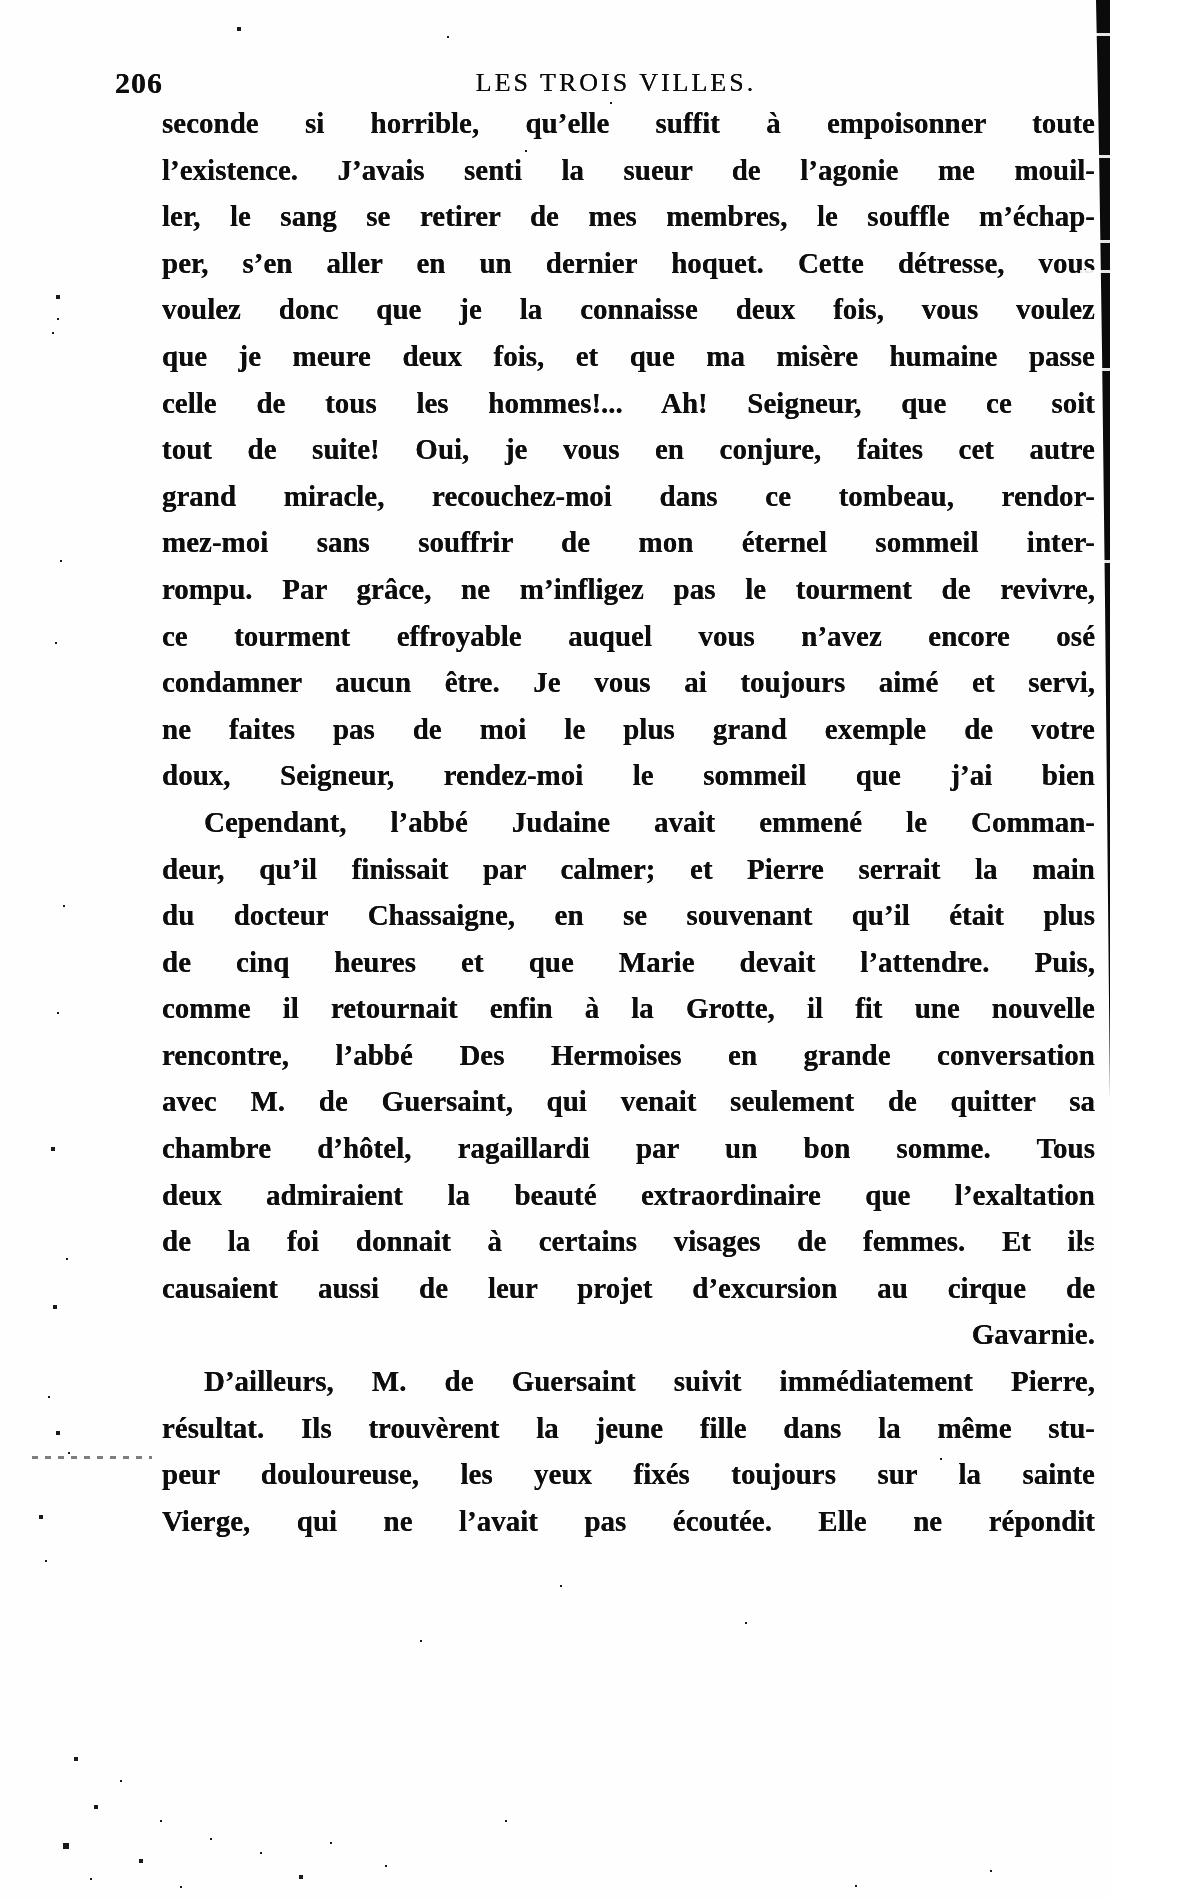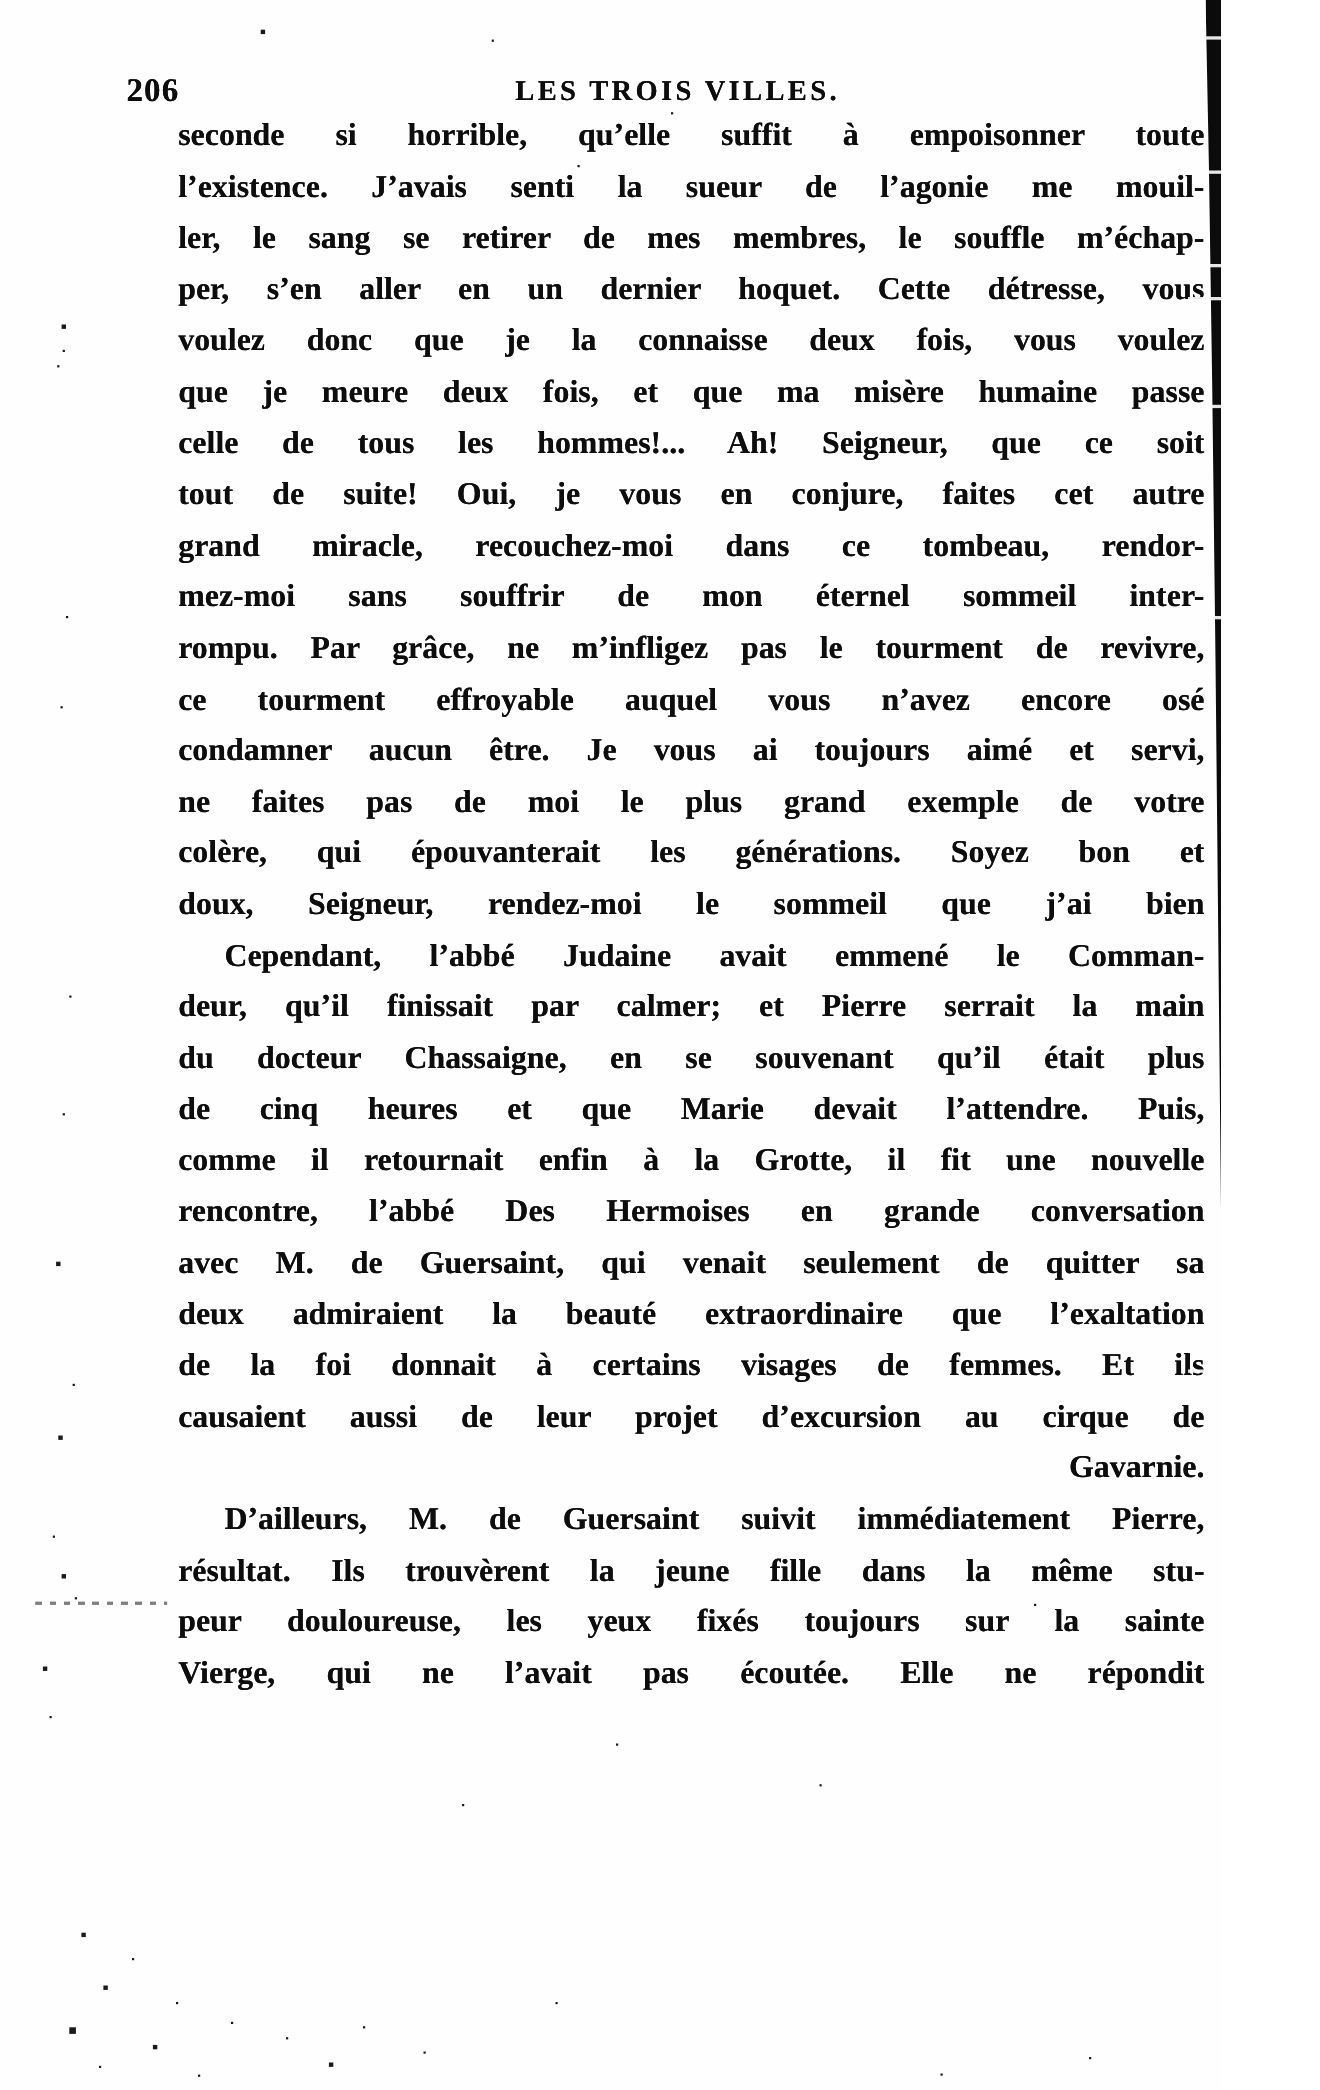--- a/index.html
+++ b/index.html
@@ -35,21 +35,21 @@
     text-shadow: 0 0 0.5px var(--ink, #0d0d0d);
   }
   .running-title {
     position: absolute;
     left: 0;
     right: 12px;
     top: 6px;
     text-align: center;
     padding-left: 34px;          
     font-size: 26px;
-    font-weight: 700;
+    font-weight: 400;
     letter-spacing: 3px;
     text-shadow: 0 0 0.5px var(--ink, #0d0d0d);
   }
   
   .text-column {
     position: absolute;
     left: 115px;
     top: 100px;
     width: 980px;
     font-size: 29px;
@@ -157,31 +157,31 @@
         <div class="line">voulez donc que je la connaisse deux fois, vous voulez</div>
         <div class="line">que je meure deux fois, et que ma misère humaine passe</div>
         <div class="line">celle de tous les hommes!... Ah! Seigneur, que ce soit</div>
         <div class="line">tout de suite! Oui, je vous en conjure, faites cet autre</div>
         <div class="line">grand miracle, recouchez-moi dans ce tombeau, rendor-</div>
         <div class="line">mez-moi sans souffrir de mon éternel sommeil inter-</div>
         <div class="line">rompu. Par grâce, ne m’infligez pas le tourment de revivre,</div>
         <div class="line">ce tourment effroyable auquel vous n’avez encore osé</div>
         <div class="line">condamner aucun être. Je vous ai toujours aimé et servi,</div>
         <div class="line">ne faites pas de moi le plus grand exemple de votre</div>
-        <div class="line">colère, qui épouvanterait les générations. Soyez bon et</div>
         <div class="line">doux, Seigneur, rendez-moi le sommeil que j’ai bien</div>
       </div>
       <div class="paragraph">
         <div class="line indent">Cependant, l’abbé Judaine avait emmené le Comman-</div>
         <div class="line">deur, qu’il finissait par calmer; et Pierre serrait la main</div>
         <div class="line">du docteur Chassaigne, en se souvenant qu’il était plus</div>
         <div class="line">de cinq heures et que Marie devait l’attendre. Puis,</div>
         <div class="line">comme il retournait enfin à la Grotte, il fit une nouvelle</div>
         <div class="line">rencontre, l’abbé Des Hermoises en grande conversation</div>
         <div class="line">avec M. de Guersaint, qui venait seulement de quitter sa</div>
+        <div class="line">chambre d’hôtel, ragaillardi par un bon somme. Tous</div>
         <div class="line">deux admiraient la beauté extraordinaire que l’exaltation</div>
         <div class="line">de la foi donnait à certains visages de femmes. Et ils</div>
         <div class="line">causaient aussi de leur projet d’excursion au cirque de</div>
         <div class="line no-justify">Gavarnie.</div>
       </div>
       <div class="paragraph">
         <div class="line indent">D’ailleurs, M. de Guersaint suivit immédiatement Pierre,</div>
         <div class="line">résultat. Ils trouvèrent la jeune fille dans la même stu-</div>
         <div class="line">peur douloureuse, les yeux fixés toujours sur la sainte</div>
         <div class="line">Vierge, qui ne l’avait pas écoutée. Elle ne répondit</div>

